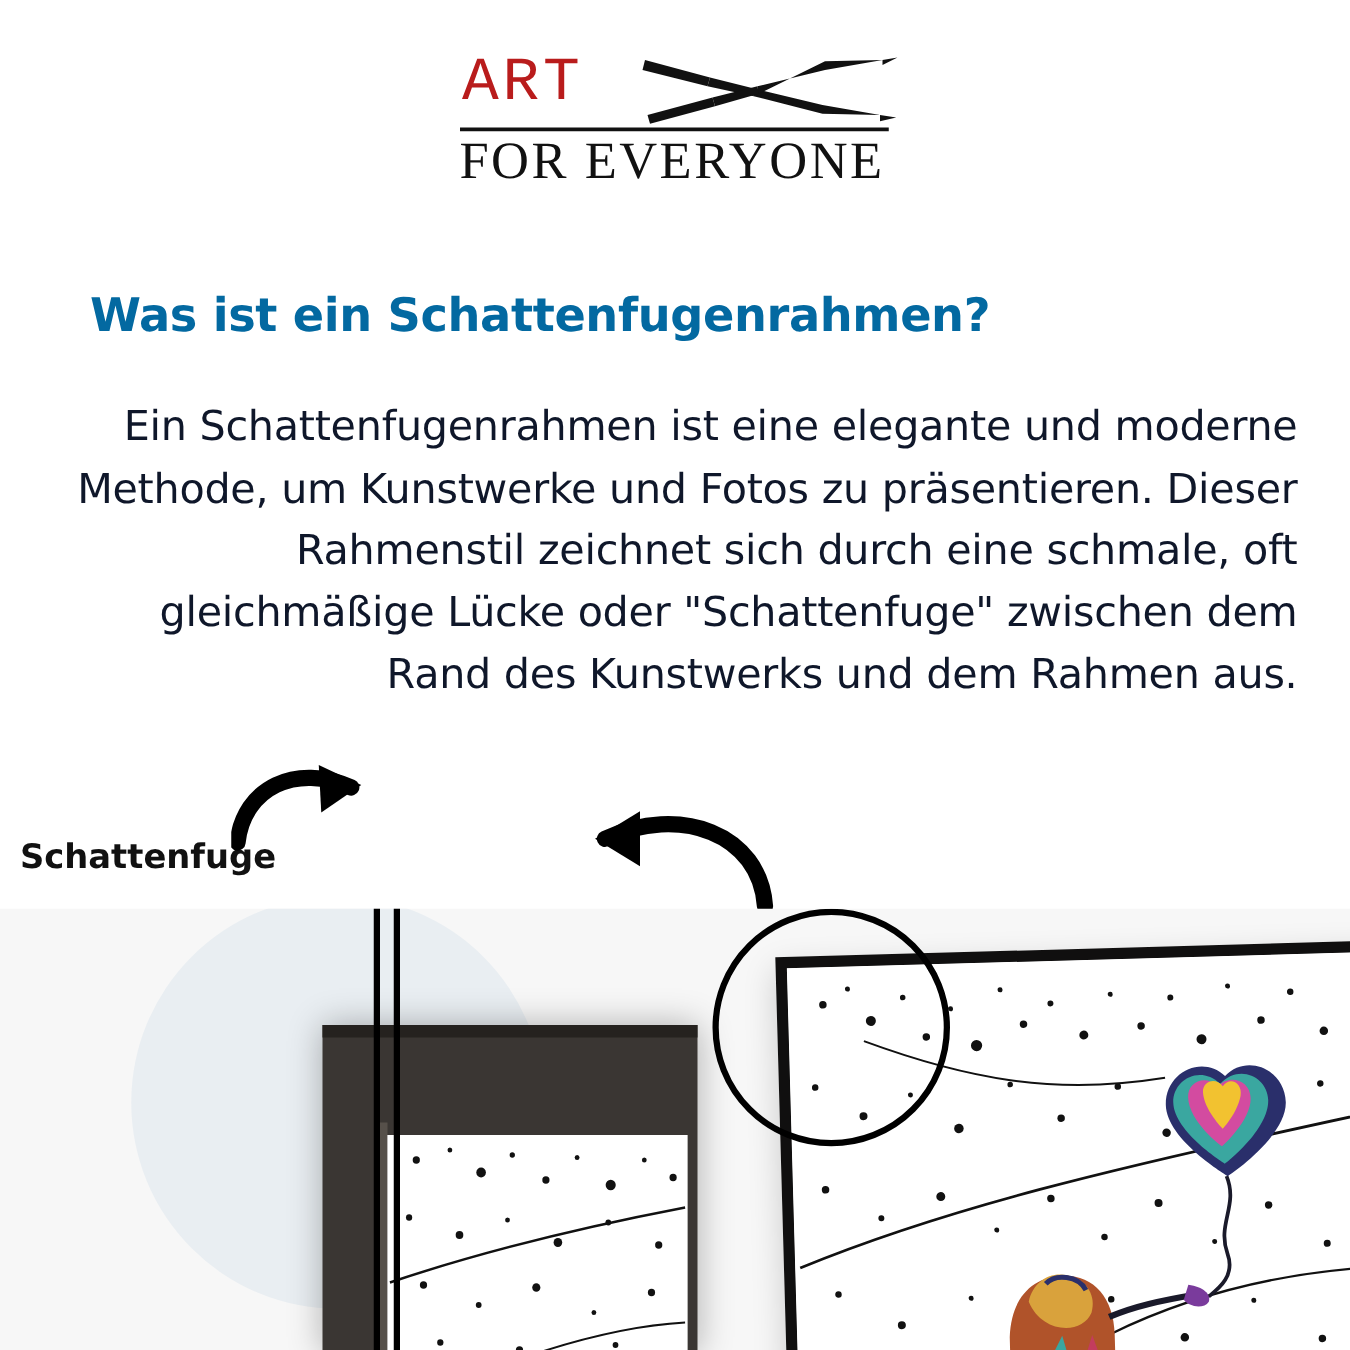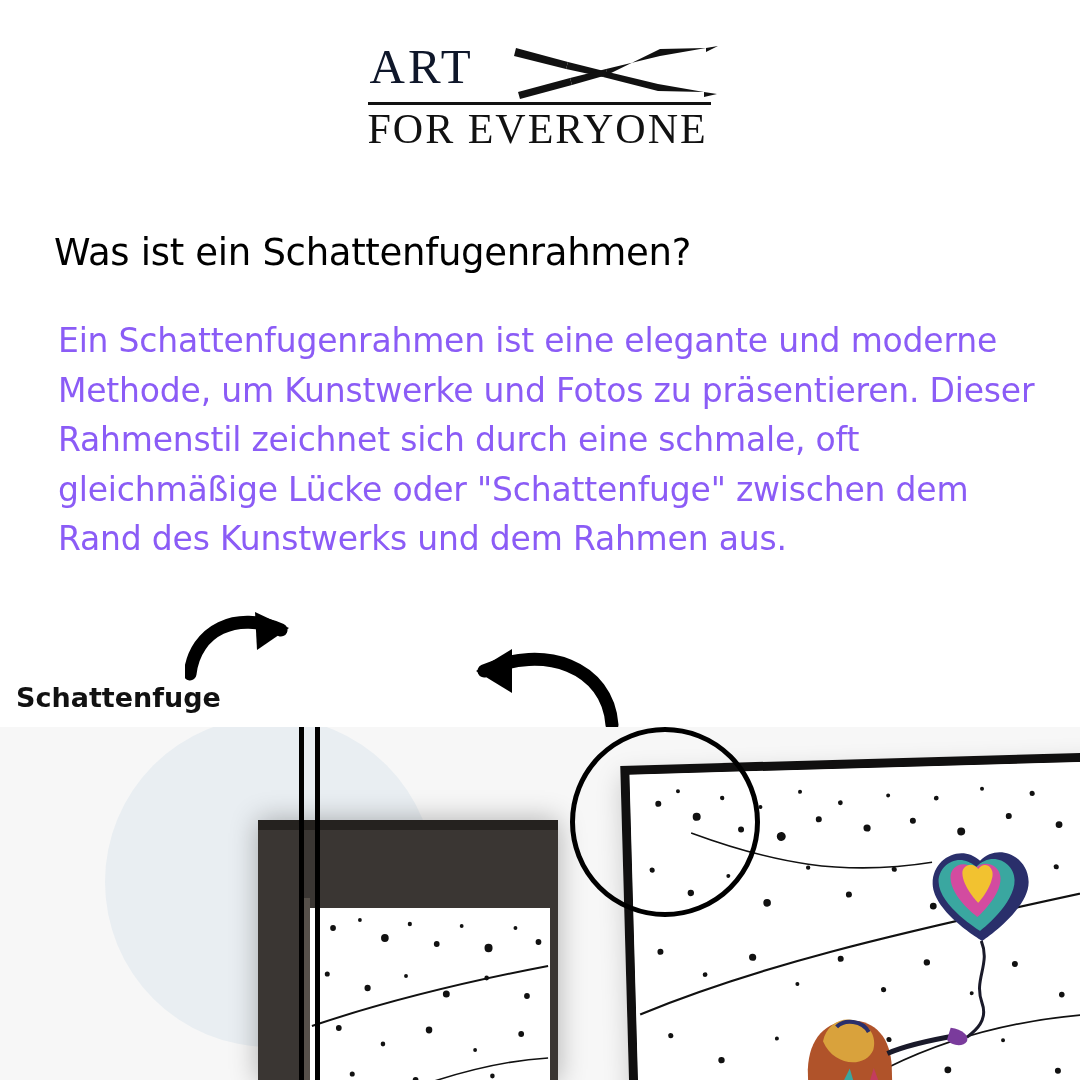--- a/index.html
+++ b/index.html
@@ -27,24 +27,24 @@
   }
   .logo {
     position: relative;
     width: 345px;
     height: 112px;
   }
   .logo-art {
     position: absolute;
     left: 2px;
     top: 2px;
-    font-family: Liberation Serif, serif;
+    font-family: Liberation Mono, monospace;
     font-size: 49px;
     letter-spacing: 3px;
-    color: #0f172a;
+    color: #b91c1c;
     line-height: 1;
   }
   .logo-rule {
     position: absolute;
     left: 0px;
     top: 62px;
     width: 343px;
     height: 3px;
     background: #111111;
   }
@@ -64,37 +64,38 @@
     position: absolute;
     left: 140px;
     top: -2px;
     width: 210px;
     height: 66px;
   }
 
   
   .headline {
     position: absolute;
-    left: 54px;
+    left: 72px;
     top: 206px;
     width: 980px;
     font-size: 37px;
-    font-weight: normal;
-    color: #000000;
+    font-weight: bold;
+    color: #0369a1;
     letter-spacing: -0.3px;
   }
   .body-copy {
     position: absolute;
     left: 58px;
     top: 283px;
     width: 980px;
     font-size: 33px;
     line-height: 49.5px;
-    color: #8b5cf6;
+    color: #0f172a;
     letter-spacing: -0.2px;
+    text-align: right;
   }
 
   
   .photo {
     position: absolute;
     left: 0;
     top: 727px;
     width: 1080px;
     height: 353px;
     background: #f7f7f7;
@@ -187,21 +188,20 @@
   }
 
   
   .anno-label {
     position: absolute;
     left: 16px;
     top: 670px;
     font-size: 27px;
     font-weight: bold;
     color: #111111;
-    margin-top: 12px;
   }
   .arrow-left-svg {
     position: absolute;
     left: 185px;
     top: 608px;
     width: 130px;
     height: 90px;
   }
   .arrow-right-svg {
     position: absolute;

